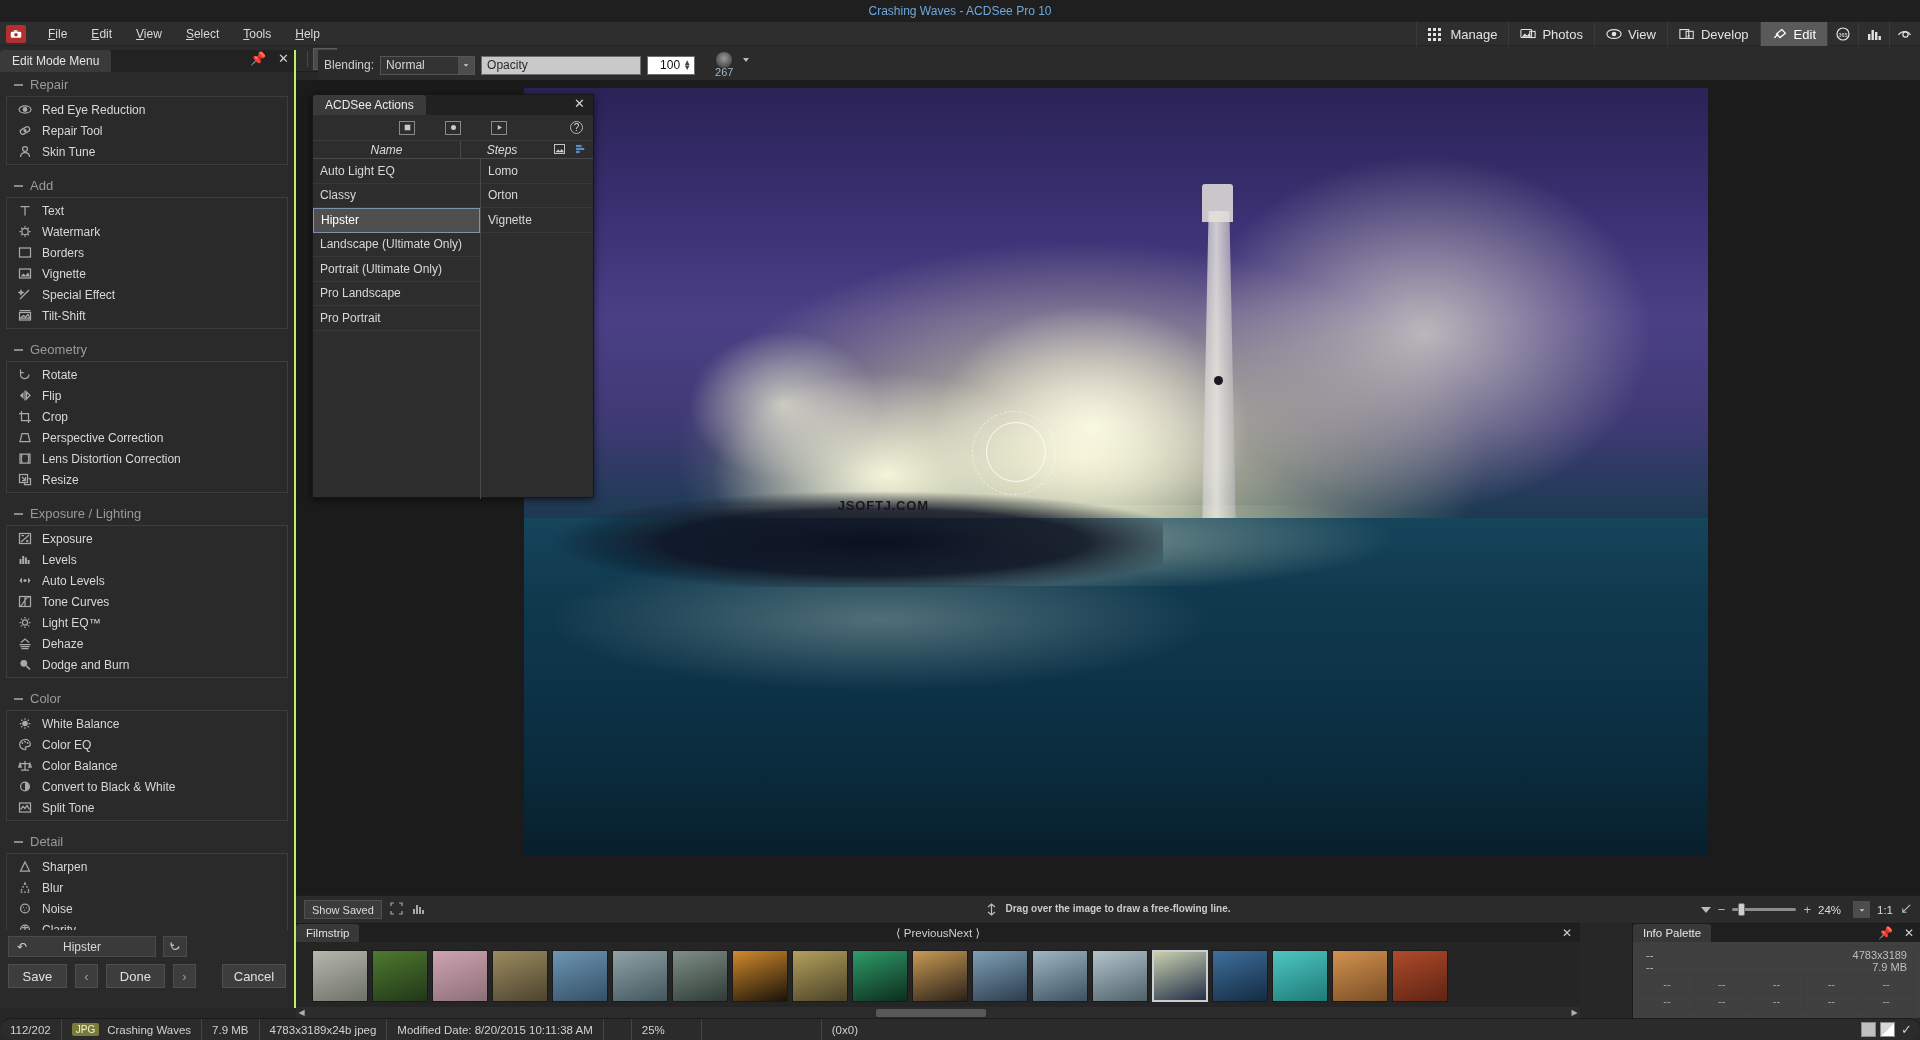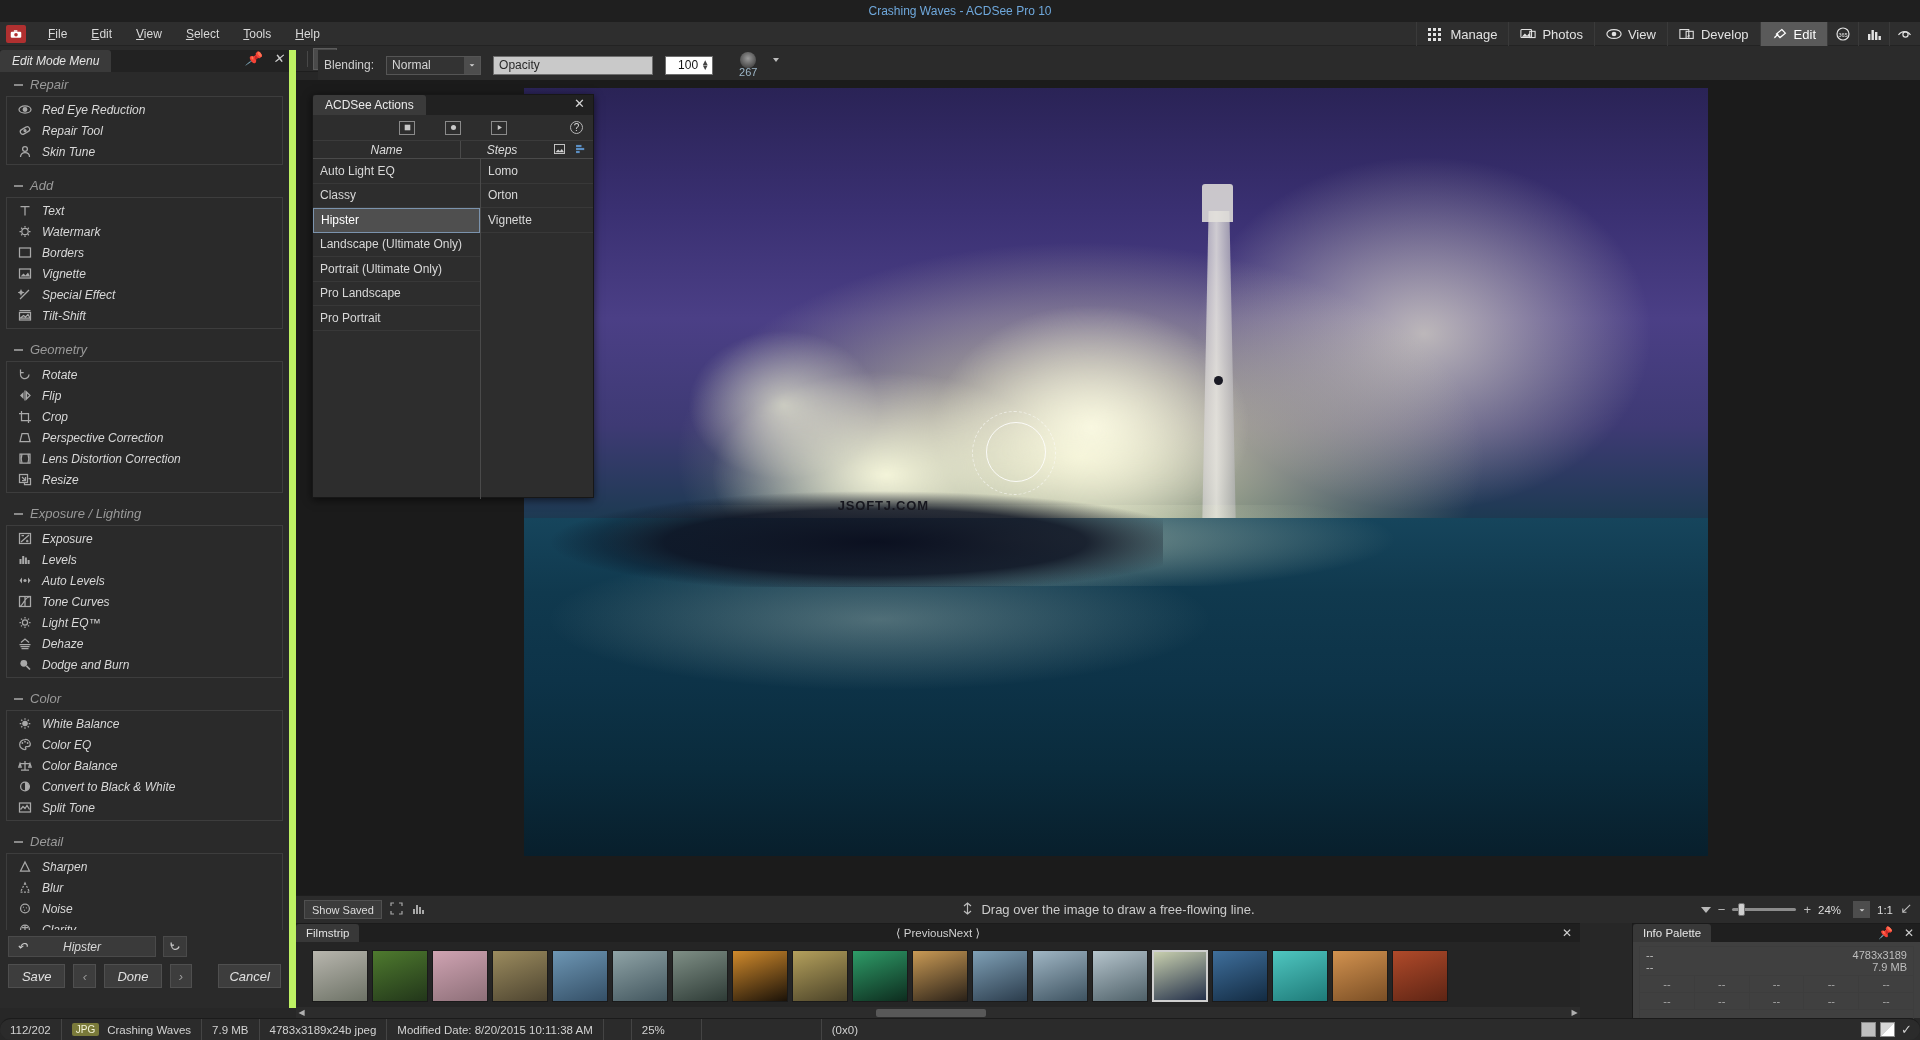--- a/index.html
+++ b/index.html
@@ -73,21 +73,21 @@
   .sw-back { position: absolute; left: 8px; top: 6px; width: 14px; height: 13px;
     background: #fff; border: 1px solid #777; }
   .sw-front { position: absolute; left: 1px; top: 1px; width: 15px; height: 14px;
     background: #2a1b6e; border: 1px solid #888; }
   .caret { width: 0; height: 0; border-left: 3.5px solid transparent;
     border-right: 3.5px solid transparent; border-top: 4px solid #bdbdbd; margin-left: 2px; }
 
   
   .optbar {
     position: absolute; left: 318px; top: 50px; right: 0; height: 30px;
-    background: #2b2b2b; display: flex; align-items: center; gap: 12px;
+    background: #2b2b2b; display: flex; align-items: center; gap: 6px;
     padding-left: 6px;
   }
   .optbar .lbl { font-size: 12px; color: #cfcfcf; }
   .combo {
     width: 95px; height: 19px; background: #333; border: 1px solid #555;
     display: flex; align-items: center; justify-content: space-between;
     font-size: 12px; color: #d5d5d5; padding-left: 5px;
   }
   .combo .arrowbox { width: 16px; height: 17px; background: #4d4d4d;
     display: flex; align-items: center; justify-content: center; }
@@ -102,21 +102,21 @@
   }
   .spin .ud { display: flex; flex-direction: column; line-height: 5px; font-size: 8px; color: #444; }
   .brushsize { display: flex; flex-direction: column; align-items: center; margin-left: 14px; }
   .brush-dot { width: 16px; height: 16px; border-radius: 50%;
     background: radial-gradient(circle at 50% 40%, #9a9a9a, #4e4e4e 70%); }
   .brush-num { font-size: 11px; color: #9fb8c9; margin-top: -2px; }
 
   
   .leftpanel {
     position: absolute; left: 0; top: 50px; width: 296px; bottom: 32px;
-    background: #2a2a2a; border-right: 7px solid #bef264; font-style: italic;
+    background: #2a2a2a; border-right: 2px solid #bef264;
   }
   .panel-tabbar { height: 22px; background: #222; position: relative; display: flex; align-items: center; }
   .panel-tab {
     background: #3a3a3a; height: 22px; padding: 0 12px; font-size: 12px;
     display: flex; align-items: center; color: #e4e4e4;
     border-top-left-radius: 3px; border-top-right-radius: 3px;
   }
   .panel-tools { position: absolute; right: 5px; top: 3px; display: flex; gap: 12px; align-items: center; }
   .panel-tools span { font-size: 13px; color: #cfcfcf; line-height: 12px; }
 
@@ -243,21 +243,21 @@
   
   .hintbar {
     position: absolute; left: 296px; right: 0; bottom: 117px; height: 28px;
     background: #2b2b2b; display: flex; align-items: center; border-top: 1px solid #1e1e1e;
   }
   .showsaved { margin-left: 8px; height: 19px; padding: 0 7px; background: #3b3b3b;
     border: 1px solid #505050; font-size: 11px; color: #dcdcdc; display: flex; align-items: center; }
   .hint-icons { display: flex; gap: 9px; margin-left: 8px; }
   .hint-icons svg { width: 13px; height: 13px; stroke: #a8a8a8; fill: none; stroke-width: 1.2; }
   .hint-center { position: absolute; left: 0; right: 0; display: flex; align-items: flex-start;
-    justify-content: center; gap: 7px; font-size: 13px; color: #cbcbcb; pointer-events: none; }
+    justify-content: center; gap: 7px; font-size: 10px; color: #cbcbcb; pointer-events: none; font-weight: bold; }
   .hint-center svg { width: 13px; height: 13px; stroke: #bdbdbd; fill: none; stroke-width: 1.2; }
   .zoomctl { position: absolute; right: 8px; display: flex; align-items: center; gap: 7px; }
   .zoomctl .tri { width: 0; height: 0; border-left: 5px solid transparent;
     border-right: 5px solid transparent; border-top: 6px solid #b9b9b9; }
   .zsign { font-size: 13px; color: #bdbdbd; }
   .ztrack { width: 64px; height: 3px; background: #8c8c8c; border-radius: 2px; position: relative; }
   .zknob { position: absolute; left: 6px; top: -5px; width: 7px; height: 13px;
     background: #d0d0d0; border: 1px solid #707070; border-radius: 2px; }
   .zval { font-size: 11.5px; color: #dcdcdc; min-width: 28px; }
   .zcombo { width: 17px; height: 17px; background: #4d4d4d; display: flex; align-items: center; justify-content: center; }

